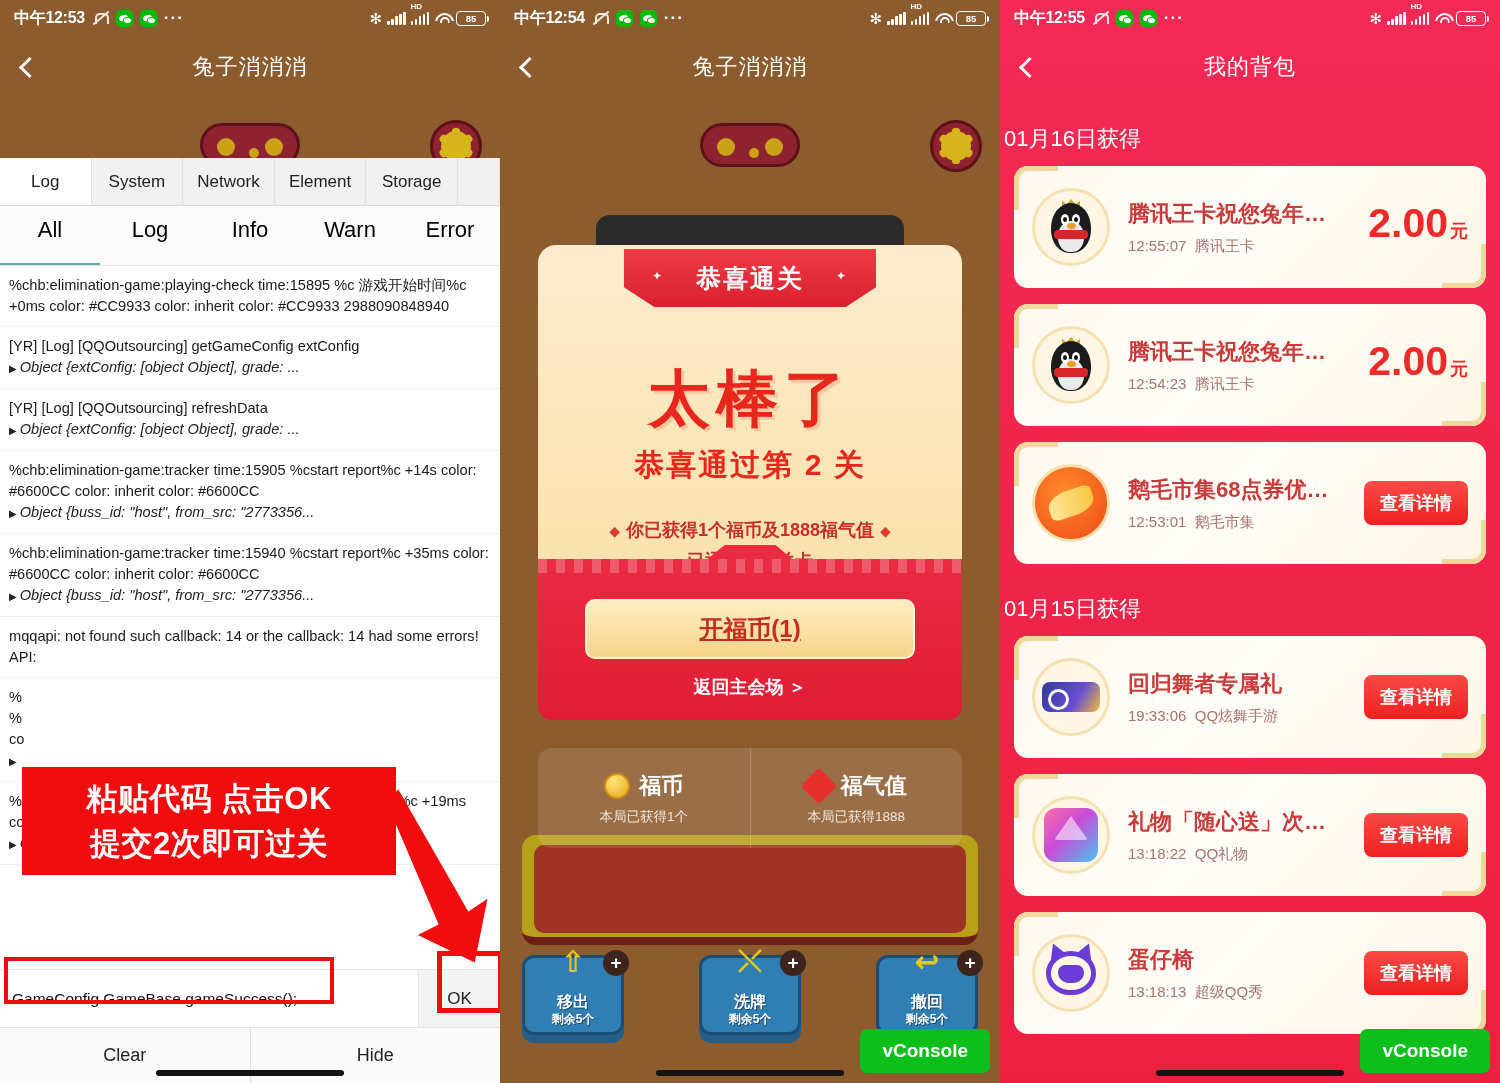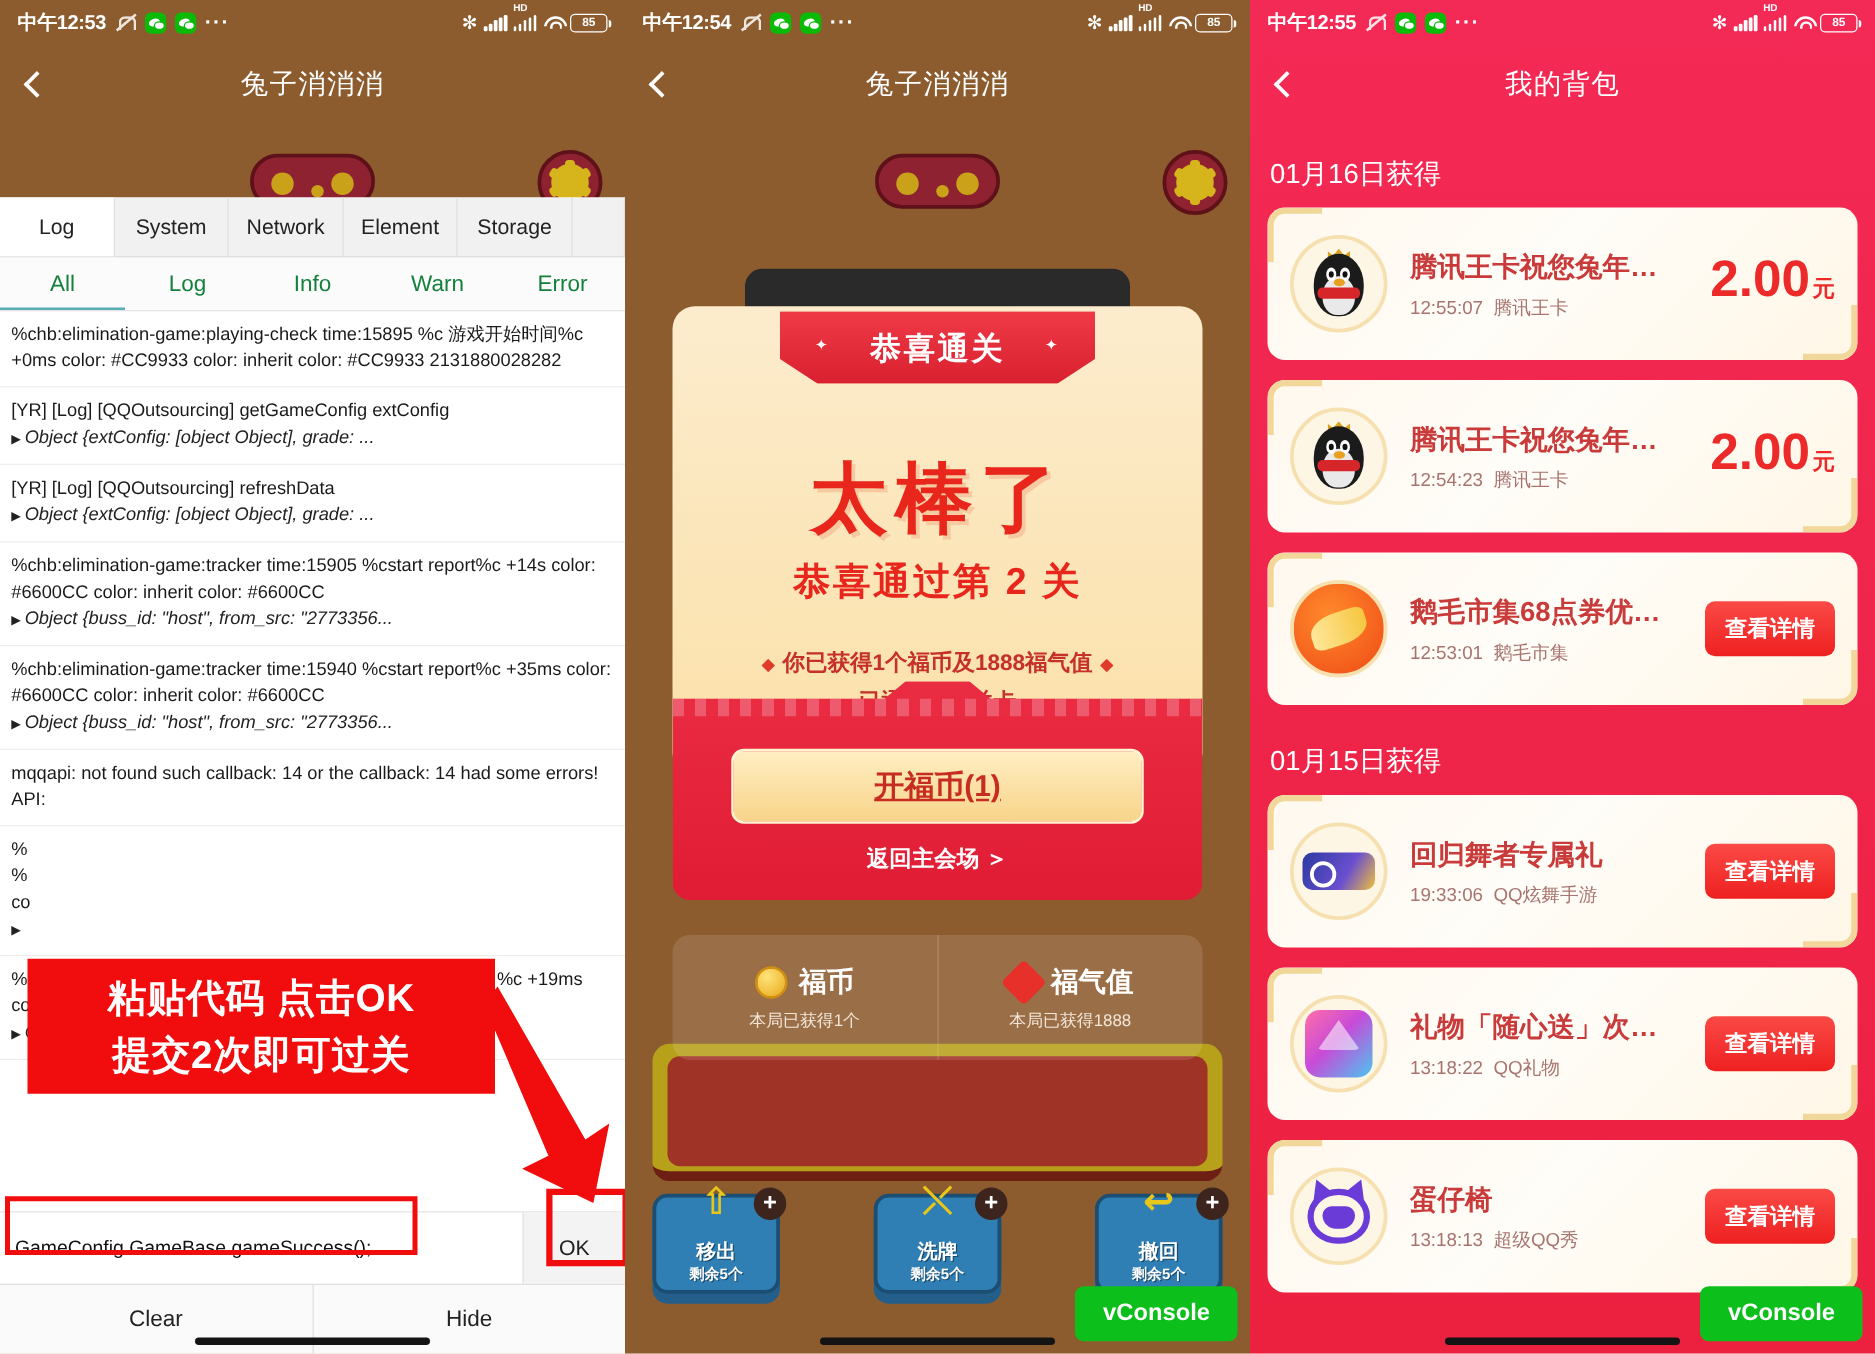--- a/index.html
+++ b/index.html
@@ -59,21 +59,21 @@
   .gear-in::before{content:"";position:absolute;left:9px;top:9px;width:12px;height:12px;border-radius:50%;background:#8e2230;}
   .gear-sp{position:absolute;width:8px;height:36px;background:#d6b41c;left:11px;top:-3px;border-radius:3px;}
 
   
   .vc { position:absolute; left:0; right:0; bottom:0; top:158px; background:#fff; display:flex; flex-direction:column; }
   .vc-tabs { display:flex; background:#f1f1f1; border-bottom:1px solid #d9d9d9; }
   .vc-tab { flex:1; text-align:center; font-size:17px; padding:14px 0 13px; color:#222; border-right:1px solid #e0e0e0;}
   .vc-tab.active { background:#fff; }
   .vc-tab.spacer{flex:0 0 42px;}
   .vc-filters { display:flex; background:#fbfbfb; border-bottom:1px solid #e4e4e4; position:relative;}
-  .vc-filter { flex:1; text-align:center; font-size:18px; padding:11px 0 10px; color:#15803d; }
+  .vc-filter { flex:1; text-align:center; font-size:22px; padding:11px 0 22px; color:#000000; }
   .vc-filter.active::after{content:"";position:absolute;left:0;bottom:0;width:20%;height:2px;background:#5aacb5;}
   .vc-logs { flex:1; overflow:hidden; }
   .log-row { padding:9px 8px 9px 9px; border-bottom:1px solid #eee; font-size:14.6px; line-height:21px; color:#1a1a1a; word-break:break-word;}
   .log-obj { font-style:italic; color:#222; }
   .log-obj .tri { font-style:normal; font-size:10px; margin-right:3px; }
   .vc-input-row { display:flex; align-items:stretch; border-top:1px solid #e4e4e4; background:#fff; height:58px;}
   .vc-input { flex:1; border:none; outline:none; font-size:15.5px; padding:0 12px; color:#111; font-family:inherit; background:transparent;}
   .vc-ok { width:82px; display:flex; align-items:center; justify-content:center; background:#f3f3f3; font-size:17px; color:#222; border-left:1px solid #e4e4e4;}
   .vc-foot { display:flex; height:56px; border-top:1px solid #e0e0e0; background:#fafafa;}
   .vc-foot div{flex:1;display:flex;align-items:center;justify-content:center;font-size:18px;color:#222;}
@@ -124,21 +124,21 @@
   .tool .tool-left{color:#fff;font-size:12px;font-weight:bold;text-shadow:1px 1px 0 #19496b;}
   .tool .plus{position:absolute;right:-8px;top:-8px;width:26px;height:26px;border-radius:50%;background:#3d241d;color:#fff;font-size:19px;display:flex;align-items:center;justify-content:center;font-weight:bold;}
 
   .vconsole-btn{position:absolute;right:10px;bottom:10px;background:#0dbf1b;color:#fff;font-size:19px;font-weight:bold;padding:11px 22px;border-radius:7px;z-index:60;}
 
   
   .home-ind{position:absolute;left:50%;transform:translateX(-50%);bottom:7px;width:188px;height:6px;border-radius:3px;background:#141414;z-index:70;}
 
   
   .bag { position:absolute; inset:0; background:linear-gradient(180deg,#f42a56 0%,#ef2449 55%,#ec2140 100%); }
-  .bag-date { color:#fff; font-size:22px; font-weight:500; padding:14px 0 12px 16px; }
+  .bag-date { color:#fff; font-size:22px; font-weight:500; padding:14px 0 12px 4px; }
   .bag-list{padding:0 14px;}
   .bag-card{position:relative;height:122px;border-radius:14px;margin-bottom:16px;background:linear-gradient(135deg,#fff8ee 0%,#fffdf8 45%,#fff6e6 100%);display:flex;align-items:center;padding:0 18px;overflow:hidden;}
   .corner{position:absolute;width:44px;height:44px;pointer-events:none;}
   .corner.tl{left:0;top:0;border-top:5px solid #f2d79a;border-left:5px solid #f2d79a;border-top-left-radius:14px;}
   .corner.br{right:0;bottom:0;border-bottom:5px solid #f2d79a;border-right:5px solid #f2d79a;border-bottom-right-radius:14px;}
   .bag-ava{width:78px;height:78px;border-radius:50%;flex:0 0 78px;position:relative;border:3px solid #f6e0b0;display:flex;align-items:center;justify-content:center;overflow:hidden;}
   .ava-qq{background:#fdf6e5;}
   .ava-goose{background:radial-gradient(circle at 40% 35%,#ff8a2b,#ef4a16);}
   .ava-dance{background:#fdf6e5;}
   .ava-gift{background:#fdf6e5;}
@@ -240,21 +240,21 @@
       <div class="vc-filters">
         <div class="vc-filter active">All</div>
         <div class="vc-filter">Log</div>
         <div class="vc-filter">Info</div>
         <div class="vc-filter">Warn</div>
         <div class="vc-filter">Error</div>
       </div>
 
       <div class="vc-logs">
         <div class="log-row">
-          <div>%chb:elimination-game:playing-check time:15895 %c 游戏开始时间%c +0ms color: #CC9933 color: inherit color: #CC9933 2131880028282</div>
+          <div>%chb:elimination-game:playing-check time:15895 %c 游戏开始时间%c +0ms color: #CC9933 color: inherit color: #CC9933 2988090848940</div>
         </div>
         <div class="log-row">
           <div>[YR] [Log] [QQOutsourcing] getGameConfig extConfig</div>
           <div class="log-obj"><span class="tri">▶</span><span>Object {extConfig: [object Object], grade: ...</span></div>
         </div>
         <div class="log-row">
           <div>[YR] [Log] [QQOutsourcing] refreshData</div>
           <div class="log-obj"><span class="tri">▶</span><span>Object {extConfig: [object Object], grade: ...</span></div>
         </div>
         <div class="log-row">

